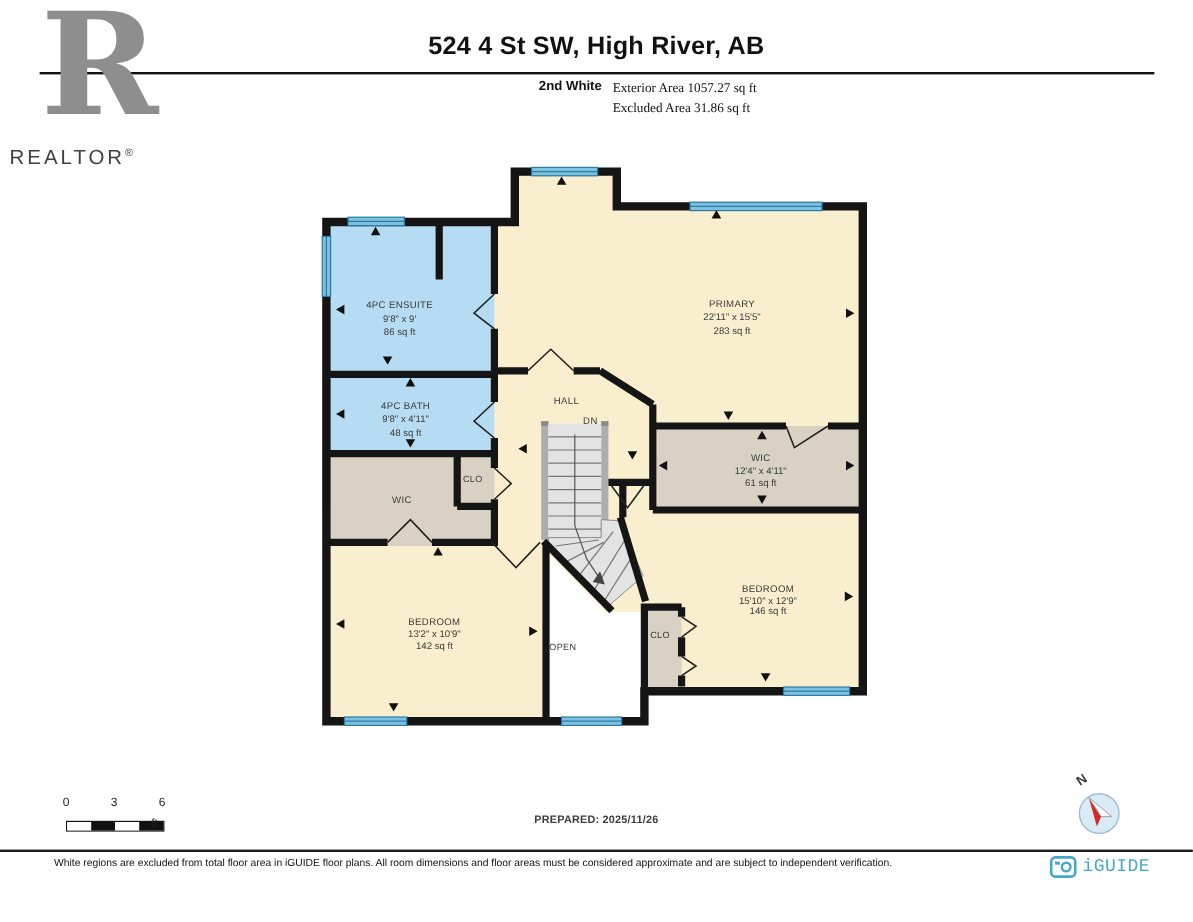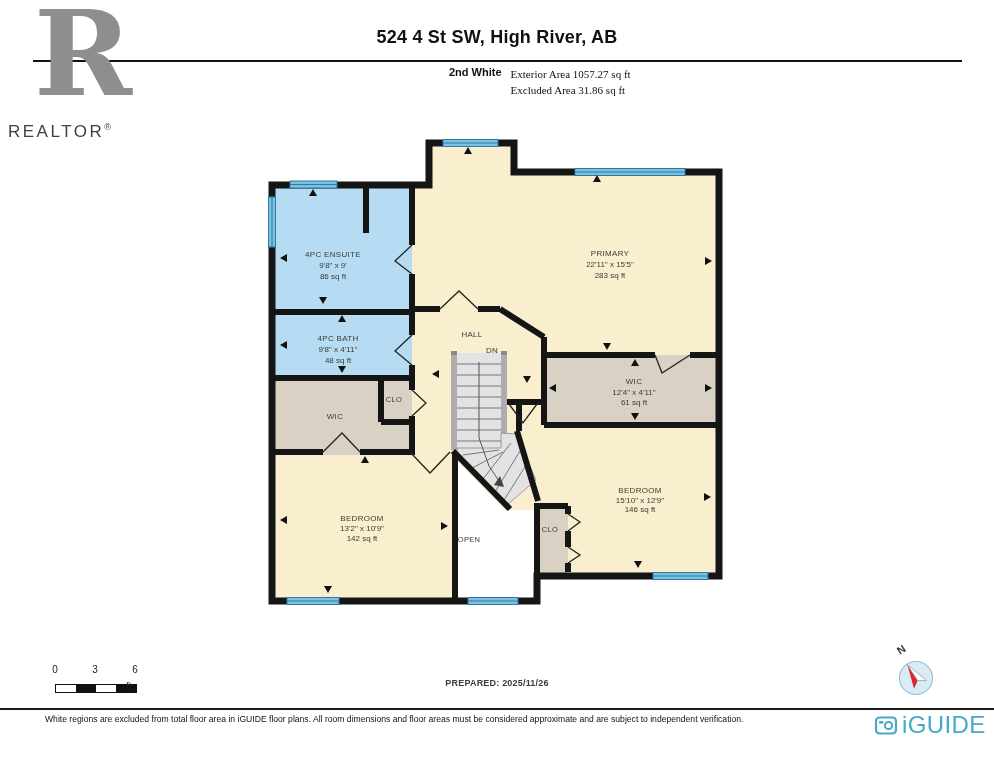--- a/index.html
+++ b/index.html
@@ -2,21 +2,21 @@
 <html><head>
 <meta charset="utf-8">
 <style>
   html,body{margin:0;padding:0;}
   body{
     width:994px;height:768px;position:relative;background:#ffffff;
     font-family:"Liberation Sans",sans-serif;overflow:hidden;
   }
   .abs{position:absolute;}
   
-  #title{left:0;right:0;top:27px;text-align:center;font-size:18px;font-weight:bold;color:#111;letter-spacing:.2px;}
+  #title{left:0;right:0;top:27px;text-align:center;font-size:21px;font-weight:bold;color:#111;letter-spacing:.2px;}
   #title-rule{left:33px;top:60px;width:929px;height:2px;background:#111;z-index:1;}
   #subheader{left:449px;top:66px;display:flex;gap:9px;font-size:11px;color:#111;z-index:2;}
   #subheader .flabel{font-weight:bold;white-space:nowrap;}
   #subheader .areas div{line-height:16px;white-space:nowrap;font-family:Liberation Serif, serif;}
   
   #realtor{left:8px;top:6px;width:110px;z-index:2;color:#8E8E8E;}
   #realtor .big-r{font-family:"DejaVu Serif",serif;font-weight:bold;font-size:118px;line-height:96px;margin-left:26px;color:#8E8E8E;}
   #realtor .word{font-size:17px;letter-spacing:2.5px;color:#404040;margin-top:20px;white-space:nowrap;}
   #realtor .reg{font-size:9px;vertical-align:super;letter-spacing:0;}
   
@@ -32,21 +32,21 @@
   #scalebar .b{background:#111;}
   #scalebar .w{background:#fff;}
   .tick{position:absolute;top:0;width:12px;text-align:center;}
   #ft-label{position:absolute;left:76px;top:17px;}
   #prepared{left:0;right:0;top:678px;text-align:center;font-size:9px;font-weight:bold;color:#3c3c3c;letter-spacing:.2px;}
   #compass{left:883px;top:638px;}
   
   #footer-rule{left:0;top:708px;width:994px;height:2px;background:#1a1a1a;}
   #disclaimer{left:45px;top:714px;width:800px;font-size:8.6px;color:#111;}
   #iguide{left:874px;top:711px;display:flex;align-items:center;gap:3px;color:#45A9C7;}
-  #iguide .brand-text{font-size:24px;letter-spacing:.4px;color:#45A9C7;}
+  #iguide .brand-text{font-size:15px;letter-spacing:.4px;color:#45A9C7;font-family:Liberation Mono, monospace;}
 </style>
 </head>
 <body>
 
 <div class="abs" id="realtor">
   <div class="big-r">R</div>
   <div class="word"><span>REALTOR</span><span class="reg">®</span></div>
 </div>
 
 <div class="abs" id="title">524 4 St SW, High River, AB</div>

